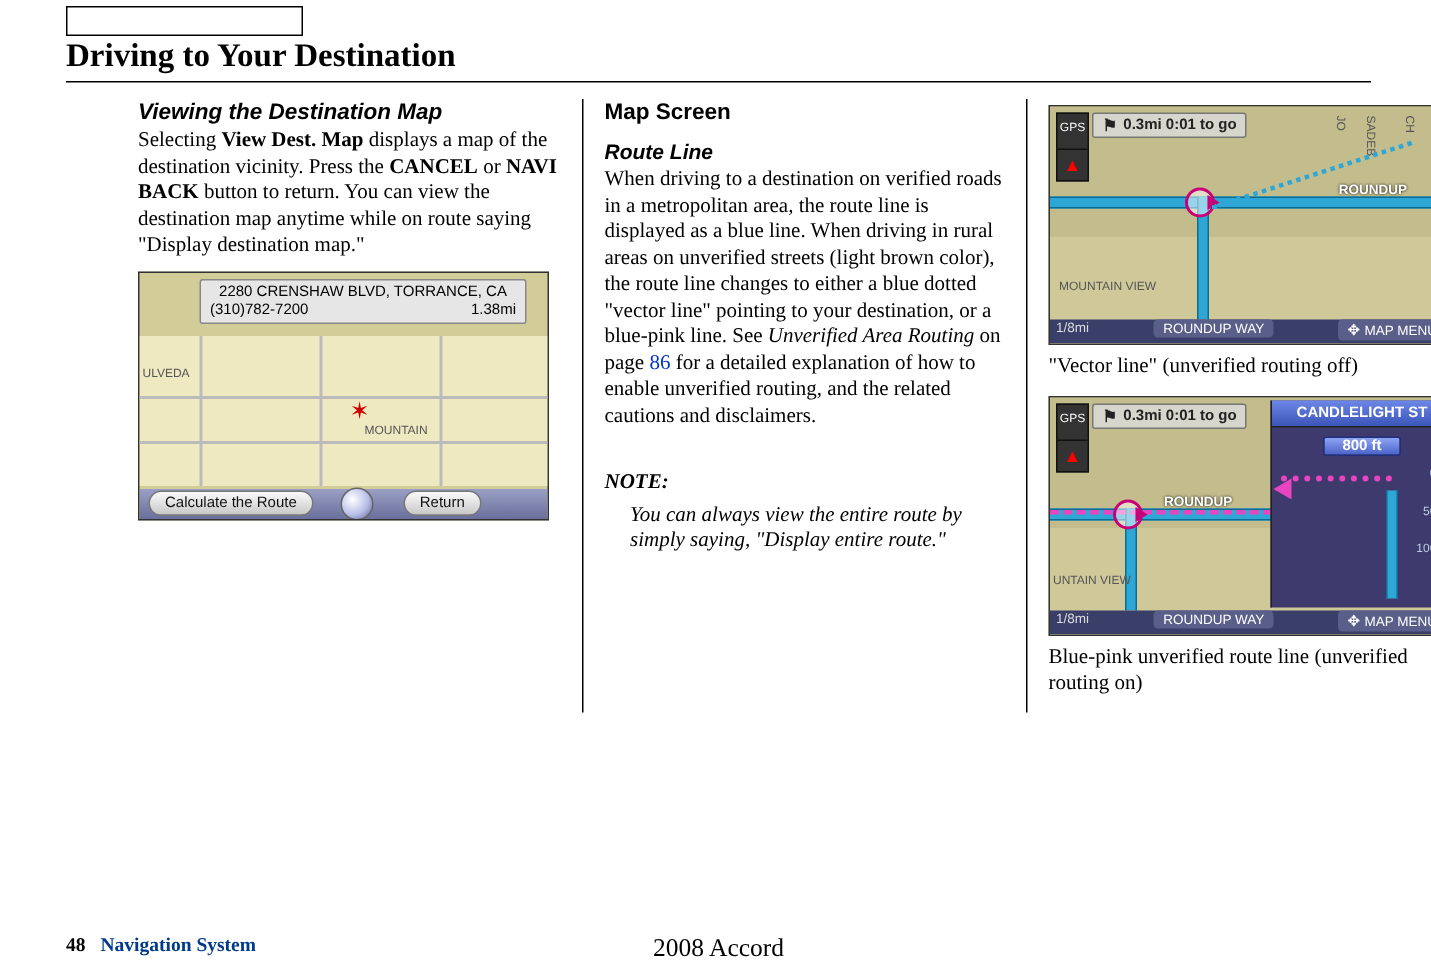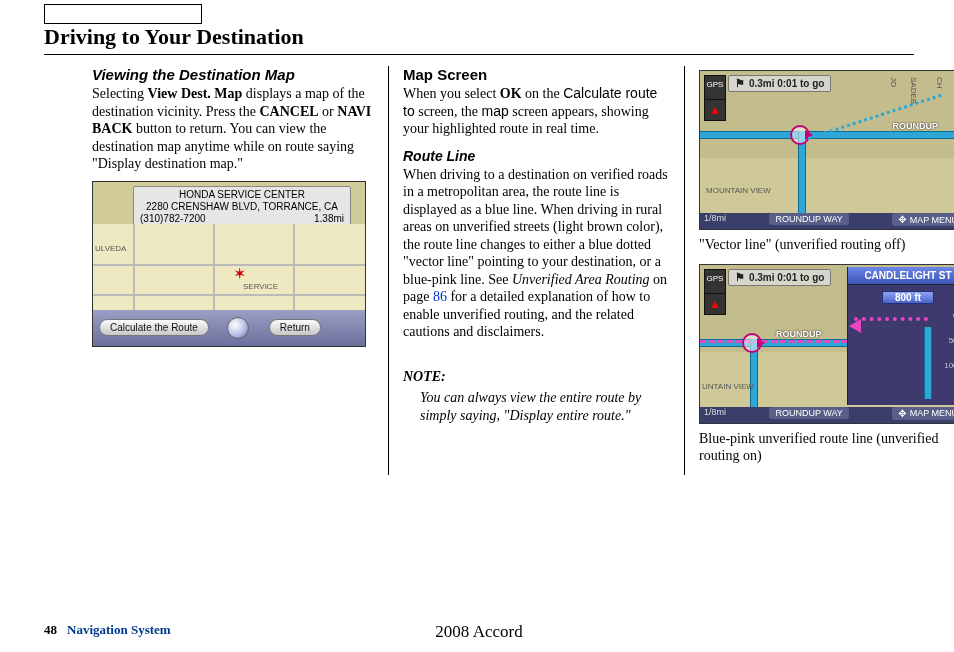--- a/index.html
+++ b/index.html
@@ -95,21 +95,21 @@
   .shot1 .map-area {
     position: absolute; top: 42px; left: 0; right: 0; bottom: 22px;
     background: #efe9c2;
   }
   .shot1 .map-area .street { position: absolute; font-size: 8px; color: #555; }
   .shot1 .map-area .road { position: absolute; background: #bbb; }
   .shot1 .star {
     position: absolute; color: #cc0000; font-size: 16px; top: 40px; left: 140px;
   }
   .shot1 .bottom-bar {
-    position: absolute; bottom: 0; left: 0; right: 0; height: 36px;
+    position: absolute; bottom: 0; left: 0; right: 0; height: 20px;
     background: linear-gradient(#9aa0c4, #6a6f9c);
     display: flex; align-items: center; font-size: 10px; color: #ddd;
   }
   .shot1 .pill {
     background: linear-gradient(#fafafa,#c8c8c8); color: #111;
     border-radius: 10px; padding: 2px 10px; margin-left: 6px;
     border: 1px solid #777; font-size: 10px;
   }
   .shot1 .knob {
     width: 20px; height: 20px; border-radius: 50%;
@@ -237,50 +237,46 @@
 <div class="columns">
 
   <div class="col col1">
     <div class="section-heading-ital">Viewing the Destination Map</div>
     <p>
       <span> Selecting </span><span class="bold">View Dest. Map</span><span> displays a map of the destination vicinity. Press the </span><span class="bold">CANCEL</span><span> or </span><span class="bold">NAVI BACK</span><span> button to return. You can view the destination map anytime while on route saying "Display destination map."</span>
     </p>
 
     <div class="screenshot shot1">
       <div class="banner">
-        <div>HONDA SERVICE CENTER</div>
         <div>2280 CRENSHAW BLVD, TORRANCE, CA</div>
         <div class="row2">
           <span>(310)782-7200</span>
           <span>1.38mi</span>
         </div>
       </div>
       <div class="map-area">
         <div class="road" style="top:40px;left:0;right:0;height:2px"></div>
         <div class="road" style="top:70px;left:0;right:0;height:2px"></div>
         <div class="road" style="left:40px;top:0;bottom:0;width:2px"></div>
         <div class="road" style="left:120px;top:0;bottom:0;width:2px"></div>
         <div class="road" style="left:200px;top:0;bottom:0;width:2px"></div>
         <span class="street" style="top:20px;left:2px">ULVEDA</span>
-        <span class="street" style="top:58px;left:150px">SERVICE</span>
+        <span class="street" style="top:58px;left:150px">MOUNTAIN</span>
         <span class="star">✶</span>
       </div>
       <div class="bottom-bar">
         <span class="pill">Calculate the Route</span>
         <span class="knob"></span>
         <span class="pill">Return</span>
       </div>
     </div>
   </div>
 
   <div class="col col2">
     <div class="section-heading-bold">Map Screen</div>
-    <p>
-      <span>When you select </span><span class="bold">OK</span><span> on the </span><span class="sans">Calculate route to</span><span> screen, the </span><span class="sans">map</span><span> screen appears, showing your highlighted route in real time.</span>
-    </p>
 
     <div class="subheading-ital">Route Line</div>
     <p>
       <span>When driving to a destination on verified roads in a metropolitan area, the route line is displayed as a blue line. When driving in rural areas on unverified streets (light brown color), the route line changes to either a blue dotted "vector line" pointing to your destination, or a blue-pink line. See </span><span class="ital">Unverified Area Routing</span><span> on page </span><span class="link">86</span><span> for a detailed explanation of how to enable unverified routing, and the related cautions and disclaimers.</span>
     </p>
 
     <p class="note-label">NOTE:</p>
     <p class="note-text">You can always view the entire route by simply saying, "Display entire route."</p>
   </div>
 

